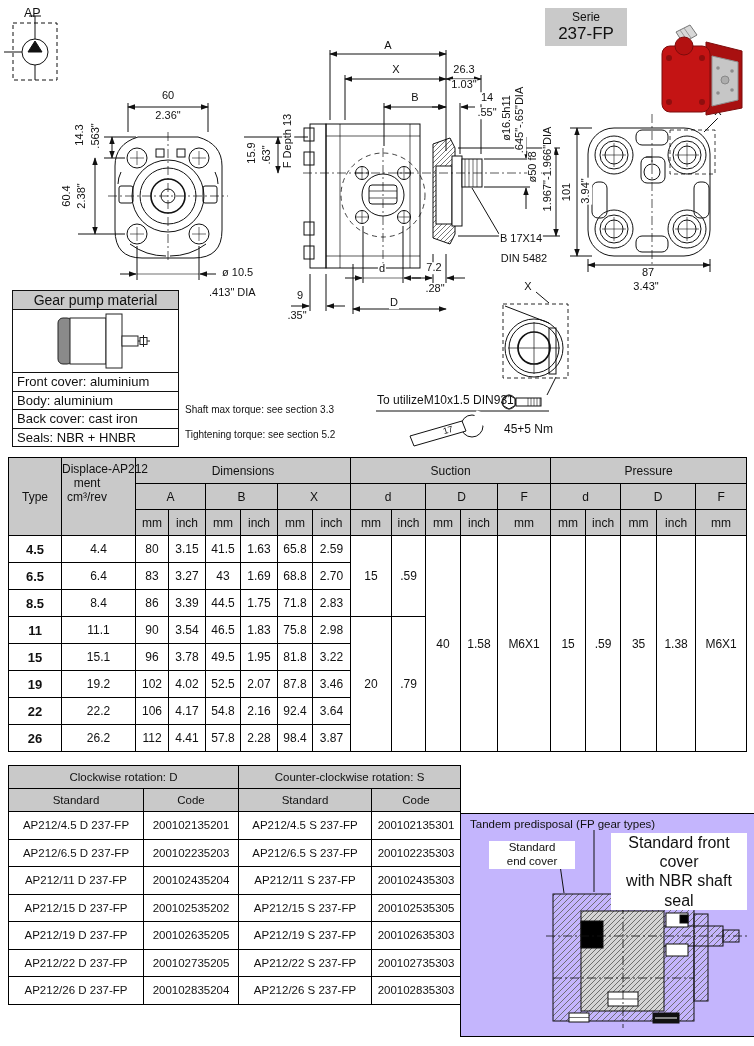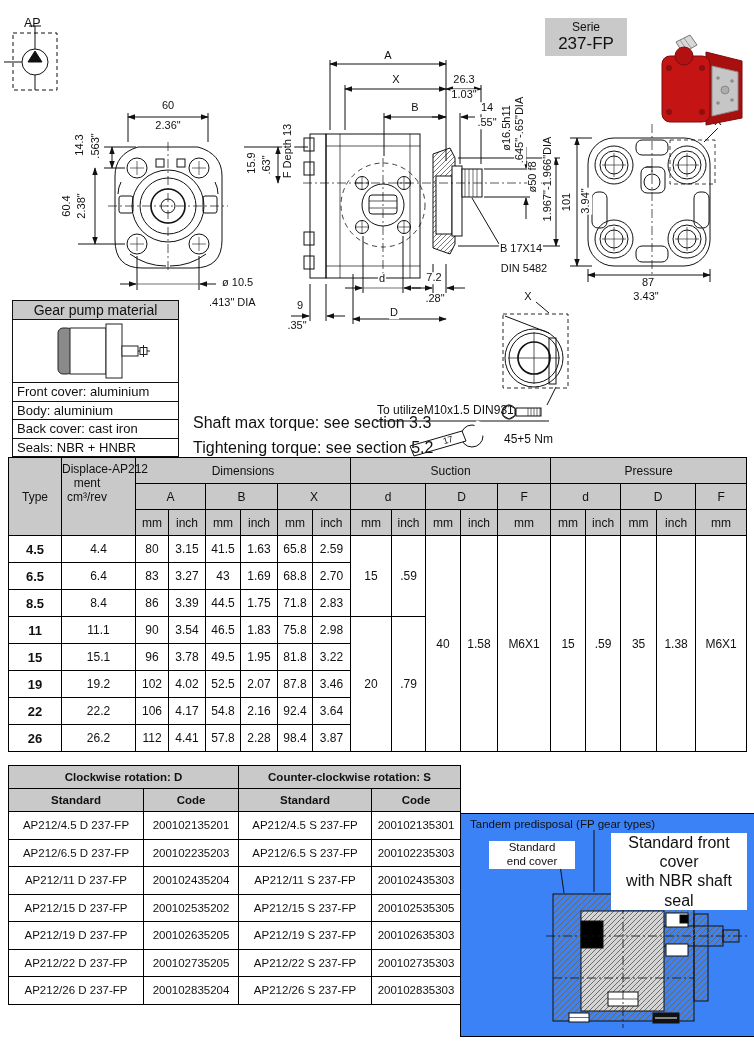--- a/index.html
+++ b/index.html
@@ -1,25 +1,25 @@
 <!DOCTYPE html>
 <html><head>
 <meta charset="utf-8">
 <style>
   html,body{margin:0;padding:0;background:#fff;}
   .page{position:relative;width:754px;height:1046px;background:#fff;
         font-family:"Liberation Sans",sans-serif;color:#111;overflow:hidden;}
-  .drawings{position:absolute;left:0;top:16px;width:754px;height:452px;}
+  .drawings{position:absolute;left:0;top:6px;width:754px;height:452px;}
   .drawings svg.base{position:absolute;left:0;top:0;}
   .hdim{position:absolute;transform:translate(-50%,-50%);white-space:nowrap;
         font-size:11px;background:#fff;line-height:1.05;padding:0 1px;z-index:3;}
   .vdim{position:absolute;transform:translate(-50%,-50%) rotate(-90deg);white-space:nowrap;
         font-size:11px;background:#fff;line-height:1.05;padding:0 1px;z-index:3;}
   .ldim{position:absolute;white-space:nowrap;font-size:11px;background:#fff;z-index:3;}
-  .note{position:absolute;white-space:nowrap;font-size:16px;z-index:3;margin-left:8px;}
+  .note{position:absolute;white-space:nowrap;font-size:10px;z-index:3;}
   .ap-label{position:absolute;left:24px;top:0px;font-size:12.5px;z-index:3;}
   .serie-box{position:absolute;left:545px;top:2px;width:82px;height:38px;background:#c9c9c9;
              display:flex;flex-direction:column;align-items:center;justify-content:center;z-index:3;}
   .serie-box .l1{font-size:12px;line-height:1.1;}
   .serie-box .l2{font-size:17px;line-height:1.15;}
   .pump-photo{position:absolute;left:646px;top:12px;width:108px;height:106px;z-index:3;}
   .mat-box{position:absolute;left:12px;top:284px;width:165px;z-index:3;background:#fff;
            border:1.5px solid #111;}
   .mat-title{background:#c9c9c9;border-bottom:1px solid #111;text-align:center;
              font-size:14px;padding:1px 4px;}
@@ -35,25 +35,25 @@
   .dim-table th,.dim-table td{border:1px solid #000;text-align:center;vertical-align:middle;padding:0;}
   .dim-table thead th{background:#c9c9c9;font-weight:normal;height:25px;}
   .dim-table td{height:26px;background:#fff;}
   .dim-table td.typ{font-weight:bold;font-size:13px;margin-left:32px;}
   .disp-cell{height:75px;}
   .disp-wrap{display:flex;flex-direction:row;justify-content:space-between;height:70px;padding:2px 0;}
   .pre{white-space:pre-line;}
 
   .codes-table{position:absolute;left:8px;top:765px;width:452px;font-size:11.5px;z-index:3;}
   .codes-table th,.codes-table td{border:1px solid #000;text-align:center;vertical-align:middle;padding:0;}
-  .codes-table thead th{background:#c9c9c9;font-weight:bold;height:22px;}
+  .codes-table thead th{background:#c9c9c9;font-weight:normal;height:22px;}
   .codes-table td{height:26.5px;background:#fff;}
 
   .tandem{position:absolute;left:460px;top:813px;width:293px;height:222px;
-          border-top:1px solid #000;border-left:1px solid #000;border-bottom:1px solid #000;z-index:2;background:#3b82f6;}
+          border-top:1px solid #000;border-left:1px solid #000;border-bottom:1px solid #000;z-index:2;background:#c4b5fd;}
   .tandem-title{position:absolute;left:9px;top:4px;font-size:11.5px;white-space:nowrap;z-index:3;}
   .tandem-end{position:absolute;left:28px;top:27px;width:86px;text-align:center;font-size:11.5px;
               line-height:1.2;z-index:3;background:#fff;}
   .tandem-front{position:absolute;left:150px;top:19px;width:136px;text-align:center;font-size:16px;
               line-height:1.2;z-index:3;background:#fff;}
 </style>
 </head>
 <body>
 
 <div class="page">

